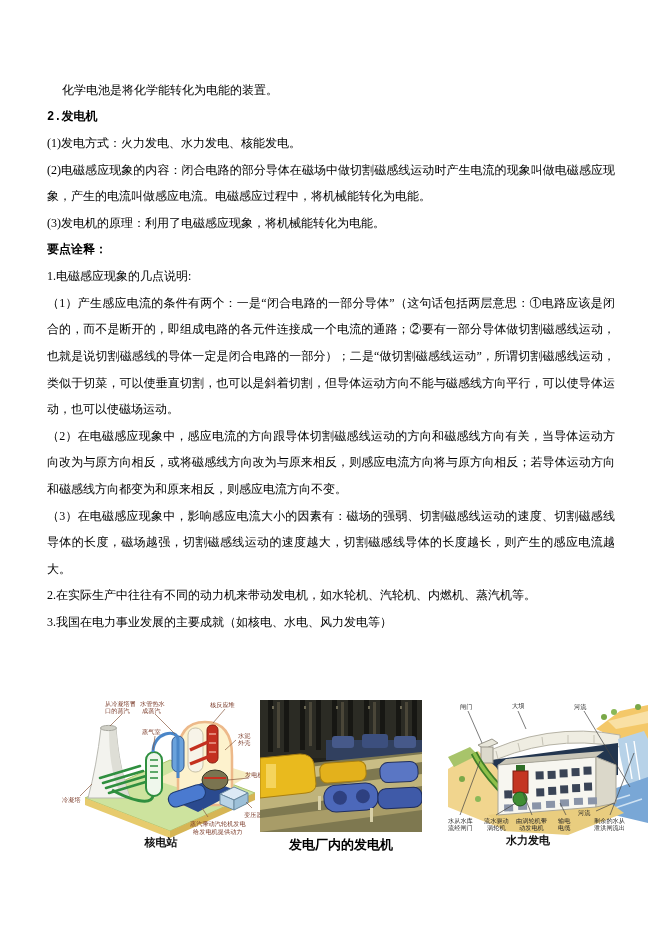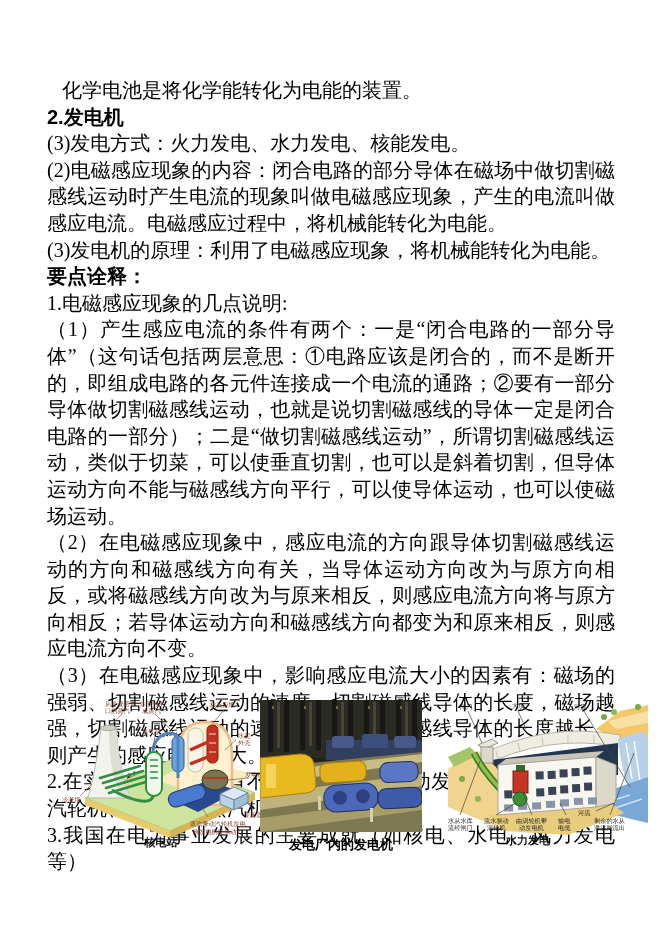--- a/index.html
+++ b/index.html
@@ -3,24 +3,24 @@
 <meta charset="utf-8">
 <style>
   html,body { margin:0; padding:0; background:#fff; }
   .page {
     position:relative; width:661px; height:935px; background:#ffffff;
     font-family:"Liberation Serif","DejaVu Serif",serif;
     color:#000; overflow:hidden;
   }
   .text-block {
     position:absolute; left:47px; top:77px; width:568px;
-    font-size:20px; line-height:26.6px; text-align:justify;
+    font-size:12px; line-height:26.6px; text-align:justify;
   }
   .text-block p { margin:0; }
-  .text-block p.bold { font-weight:bold; font-family:Liberation Sans, sans-serif; }
+  .text-block p.bold { font-weight:bold; font-family:Liberation Mono, monospace; }
   .text-block p.indent { text-indent:15px; }
   .fig { position:absolute; }
   .fig svg { display:block; }
   .fig-nuclear { left:60px; top:698px; width:205px; }
   .fig-plant   { left:260px; top:700px; width:162px; }
   .fig-hydro   { left:448px; top:695px; width:200px; }
   .photo-caption {
     margin-top:4px; text-align:center; font-weight:bold; font-size:13px;
     font-family:"Liberation Sans","DejaVu Sans",sans-serif;
   }
@@ -29,21 +29,21 @@
   .lblk { font-size:6.2px; fill:#222222; font-family:"Liberation Sans","DejaVu Sans",sans-serif; }
 </style>
 </head>
 <body>
 
 <div class="page">
 
   <div class="text-block">
     <p class="indent">化学电池是将化学能转化为电能的装置。</p>
     <p class="bold">2.发电机</p>
-    <p>(3)发电方式：火力发电、水力发电、核能发电。</p>
+    <p>(1)发电方式：火力发电、水力发电、核能发电。</p>
     <p>(2)电磁感应现象的内容：闭合电路的部分导体在磁场中做切割磁感线运动时产生电流的现象叫做电磁感应现象，产生的电流叫做感应电流。电磁感应过程中，将机械能转化为电能。</p>
     <p>(3)发电机的原理：利用了电磁感应现象，将机械能转化为电能。</p>
     <p class="bold">要点诠释：</p>
     <p>1.电磁感应现象的几点说明:</p>
     <p>（1）产生感应电流的条件有两个：一是“闭合电路的一部分导体”（这句话包括两层意思：①电路应该是闭合的，而不是断开的，即组成电路的各元件连接成一个电流的通路；②要有一部分导体做切割磁感线运动，也就是说切割磁感线的导体一定是闭合电路的一部分）；二是“做切割磁感线运动”，所谓切割磁感线运动，类似于切菜，可以使垂直切割，也可以是斜着切割，但导体运动方向不能与磁感线方向平行，可以使导体运动，也可以使磁场运动。</p>
     <p>（2）在电磁感应现象中，感应电流的方向跟导体切割磁感线运动的方向和磁感线方向有关，当导体运动方向改为与原方向相反，或将磁感线方向改为与原来相反，则感应电流方向将与原方向相反；若导体运动方向和磁感线方向都变为和原来相反，则感应电流方向不变。</p>
     <p>（3）在电磁感应现象中，影响感应电流大小的因素有：磁场的强弱、切割磁感线运动的速度、切割磁感线导体的长度，磁场越强，切割磁感线运动的速度越大，切割磁感线导体的长度越长，则产生的感应电流越大。</p>
     <p>2.在实际生产中往往有不同的动力机来带动发电机，如水轮机、汽轮机、内燃机、蒸汽机等。</p>
     <p>3.我国在电力事业发展的主要成就（如核电、水电、风力发电等）</p>
   </div>

